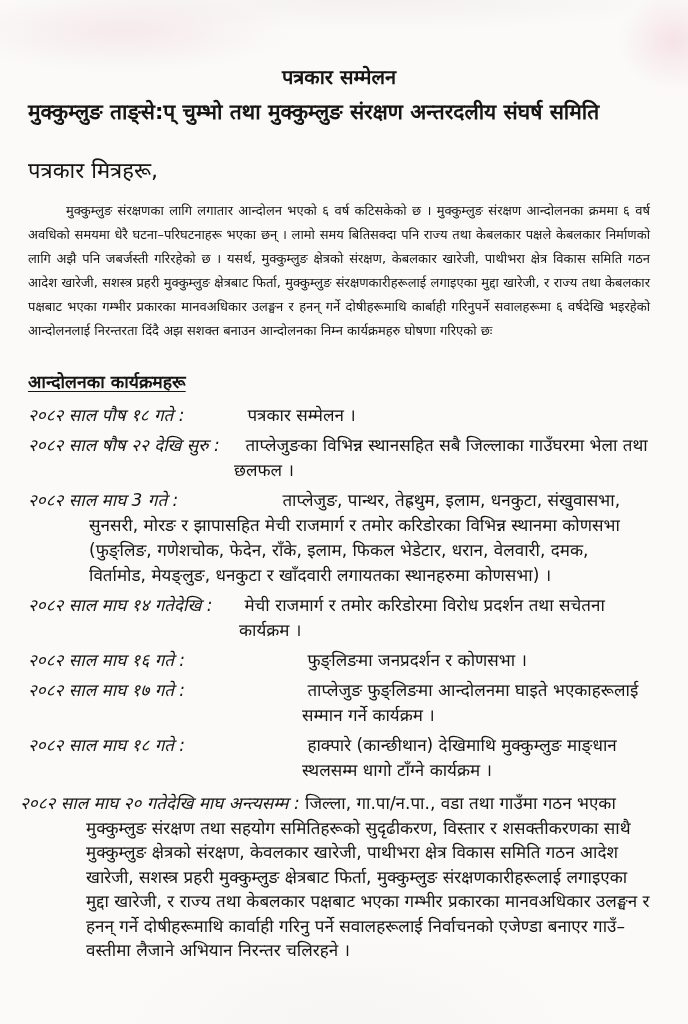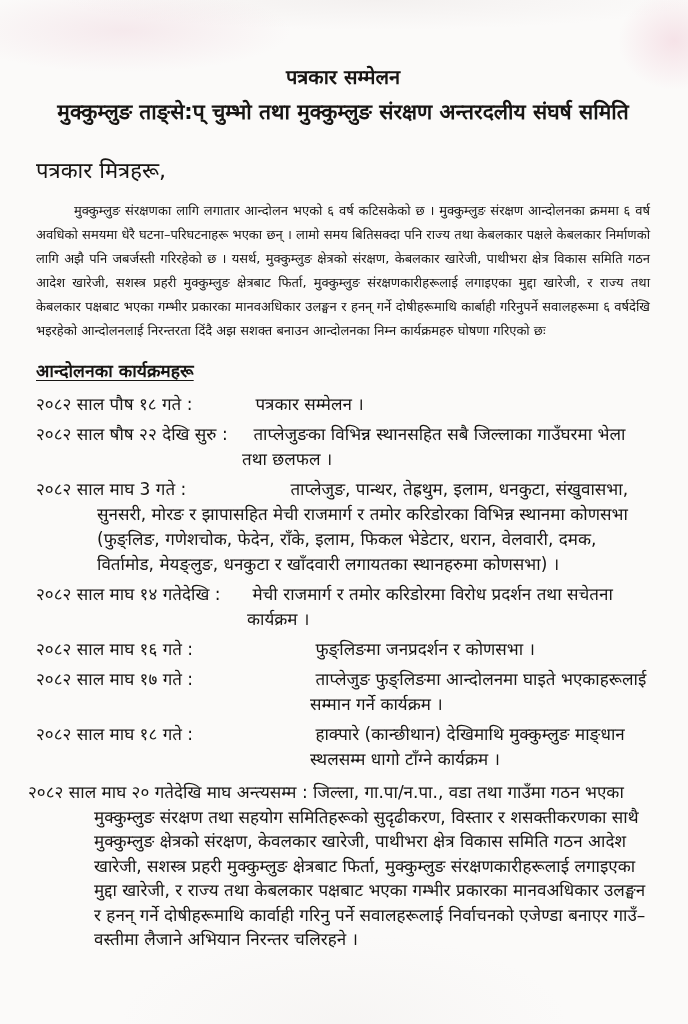--- a/index.html
+++ b/index.html
@@ -5,77 +5,78 @@
   html, body { margin: 0; padding: 0; }
   body {
     width: 688px; height: 1024px;
     background: #e9e7e4;
     font-family: "DejaVu Sans", "Liberation Sans", sans-serif;
   }
   .page {
     position: relative;
     width: 688px; height: 1024px;
     box-sizing: border-box;
-    padding: 58px 38px 0 36px;
+    padding: 58px 38px 0 28px;
     color: #171513;
     background:
       radial-gradient(ellipse 240px 60px at 18% 3%, rgba(231,190,204,0.28), transparent 70%),
       radial-gradient(ellipse 80px 70px at 98% 4%, rgba(236,188,203,0.38), transparent 70%),
       radial-gradient(ellipse 420px 40px at 55% 0%, rgba(214,203,202,0.20), transparent 75%),
       radial-gradient(ellipse 300px 120px at 50% 100%, rgba(216,210,205,0.12), transparent 75%),
       #fbfaf9;
     overflow: hidden;
   }
   .doc-title {
     text-align: center;
     font-weight: bold;
     font-size: 20px;
     line-height: 26px;
     margin-top: 6px;
   }
   .doc-subtitle {
-    text-align: center;
+    text-align: left;
     font-weight: bold;
     font-size: 21px;
     line-height: 30px;
     margin-top: 7px;
   }
   .salutation {
     margin-top: 32px;
     font-size: 22px;
     line-height: 24px;
   }
   .intro {
     margin-top: 16px;
     font-size: 13px;
     line-height: 24px;
     text-align: justify;
     text-indent: 38px;
   }
   .section-heading {
-    margin-top: 15px;
+    margin-top: 26px;
     font-size: 17.5px;
     line-height: 26px;
     font-weight: bold;
     text-decoration: underline;
     text-underline-offset: 3px;
   }
   .schedule { margin-top: 8px; font-size: 17px; }
   .sched-item {
     line-height: 25px;
     margin-bottom: 5px;
     padding-left: var(--wrap, 0px);
     text-indent: calc(0px - var(--wrap, 0px));
     text-align: left;
   }
   .s-date {
     display: inline-block;
     min-width: var(--dw, 0px);
     text-indent: 0;
     white-space: nowrap;
+    font-style: italic;
   }
   .it0 { --dw: 214px; --wrap: 214px; }
   .it1 { --dw: 212px; --wrap: 206px; }
   .it2 { --dw: 249px; --wrap: 61px; }
   .it3 { --dw: 211px; --wrap: 211px; }
   .it4 { --dw: 274px; --wrap: 274px; }
   .it5 { --dw: 274px; --wrap: 274px; }
   .it6 { --dw: 274px; --wrap: 274px; }
   .it7 { --dw: 0px;  --wrap: 0px; }
   .it8 { --dw: 0px;  --wrap: 66px; margin-left: -8px; line-height: 24.5px; margin-top: 8px; }

